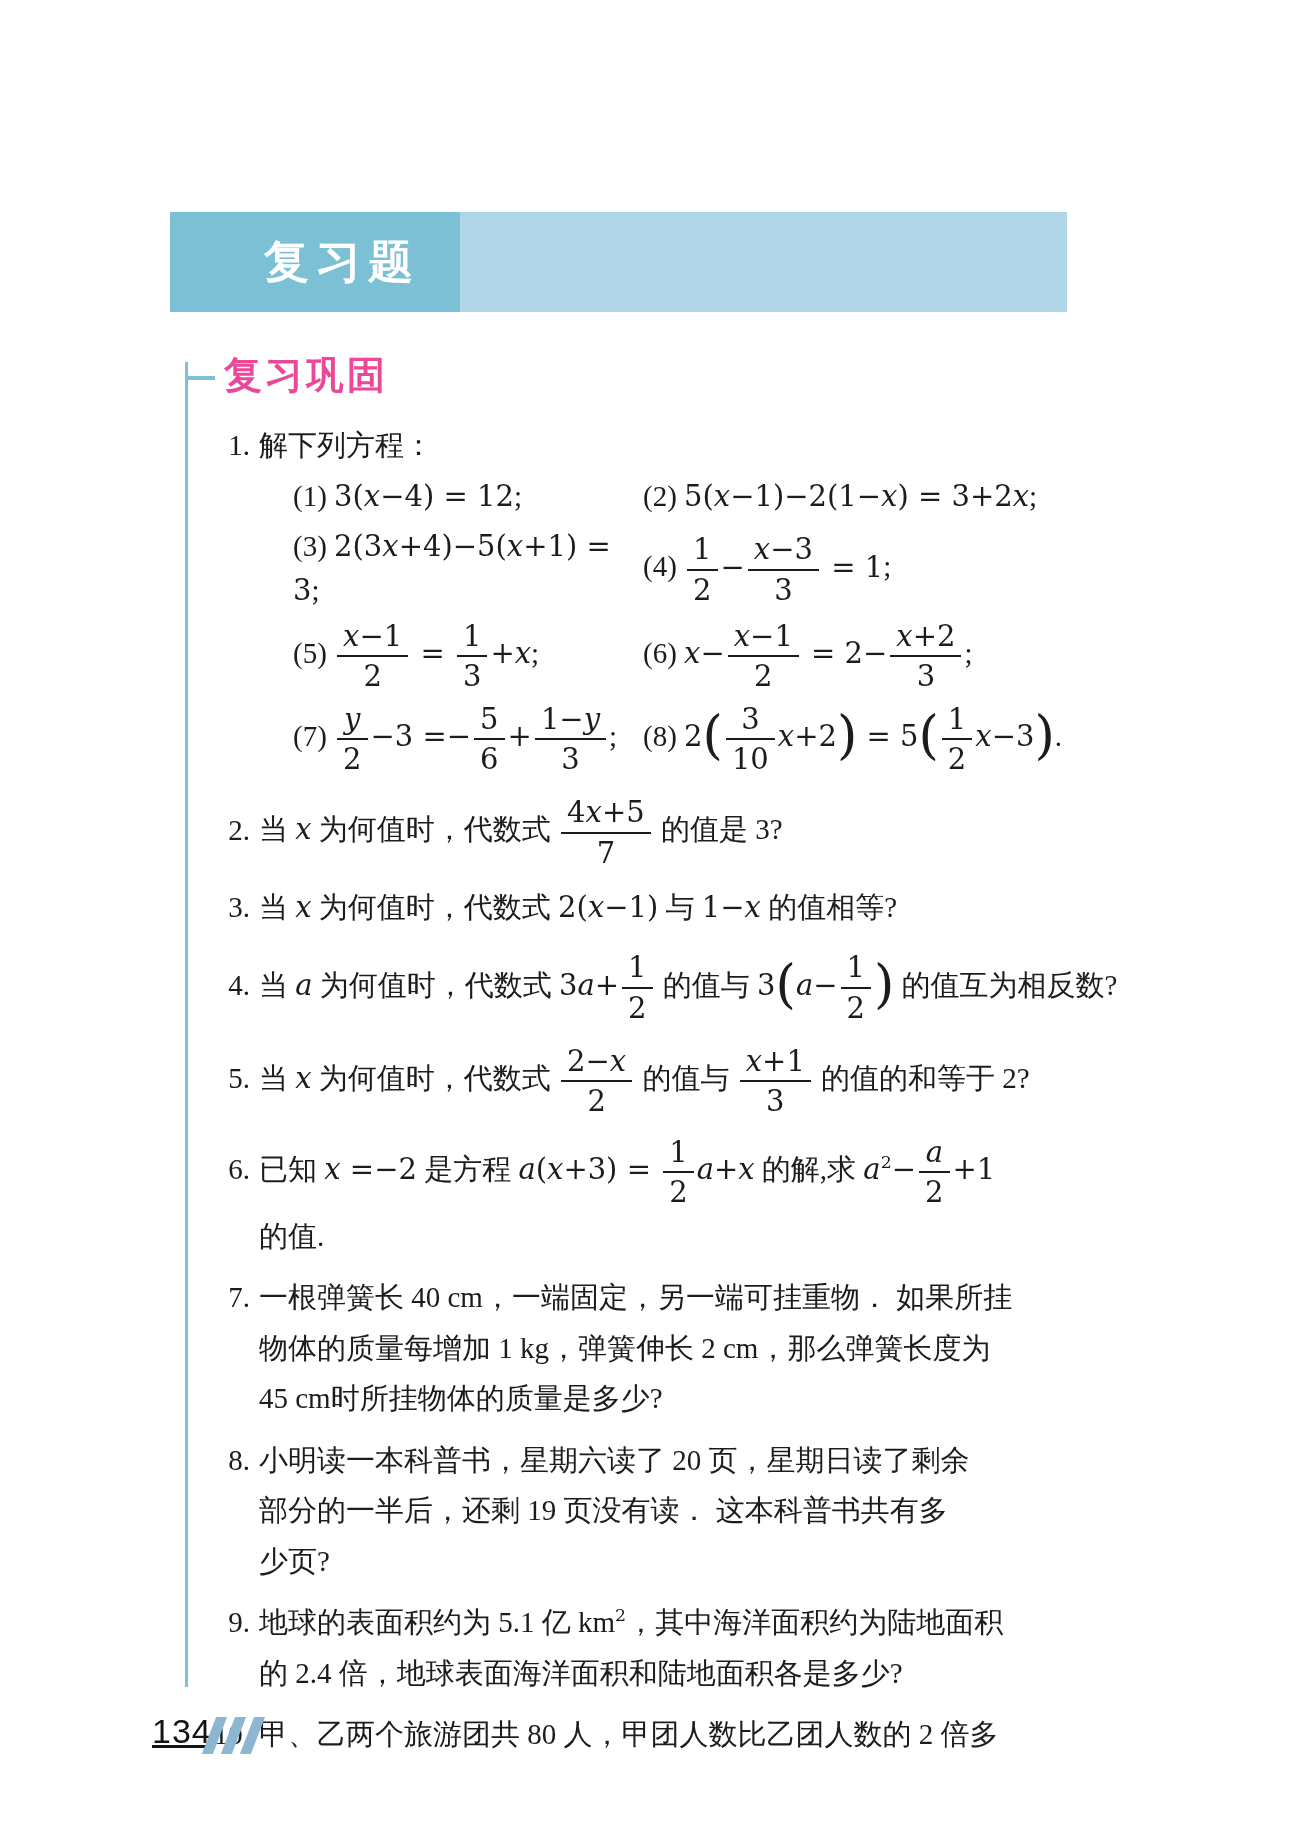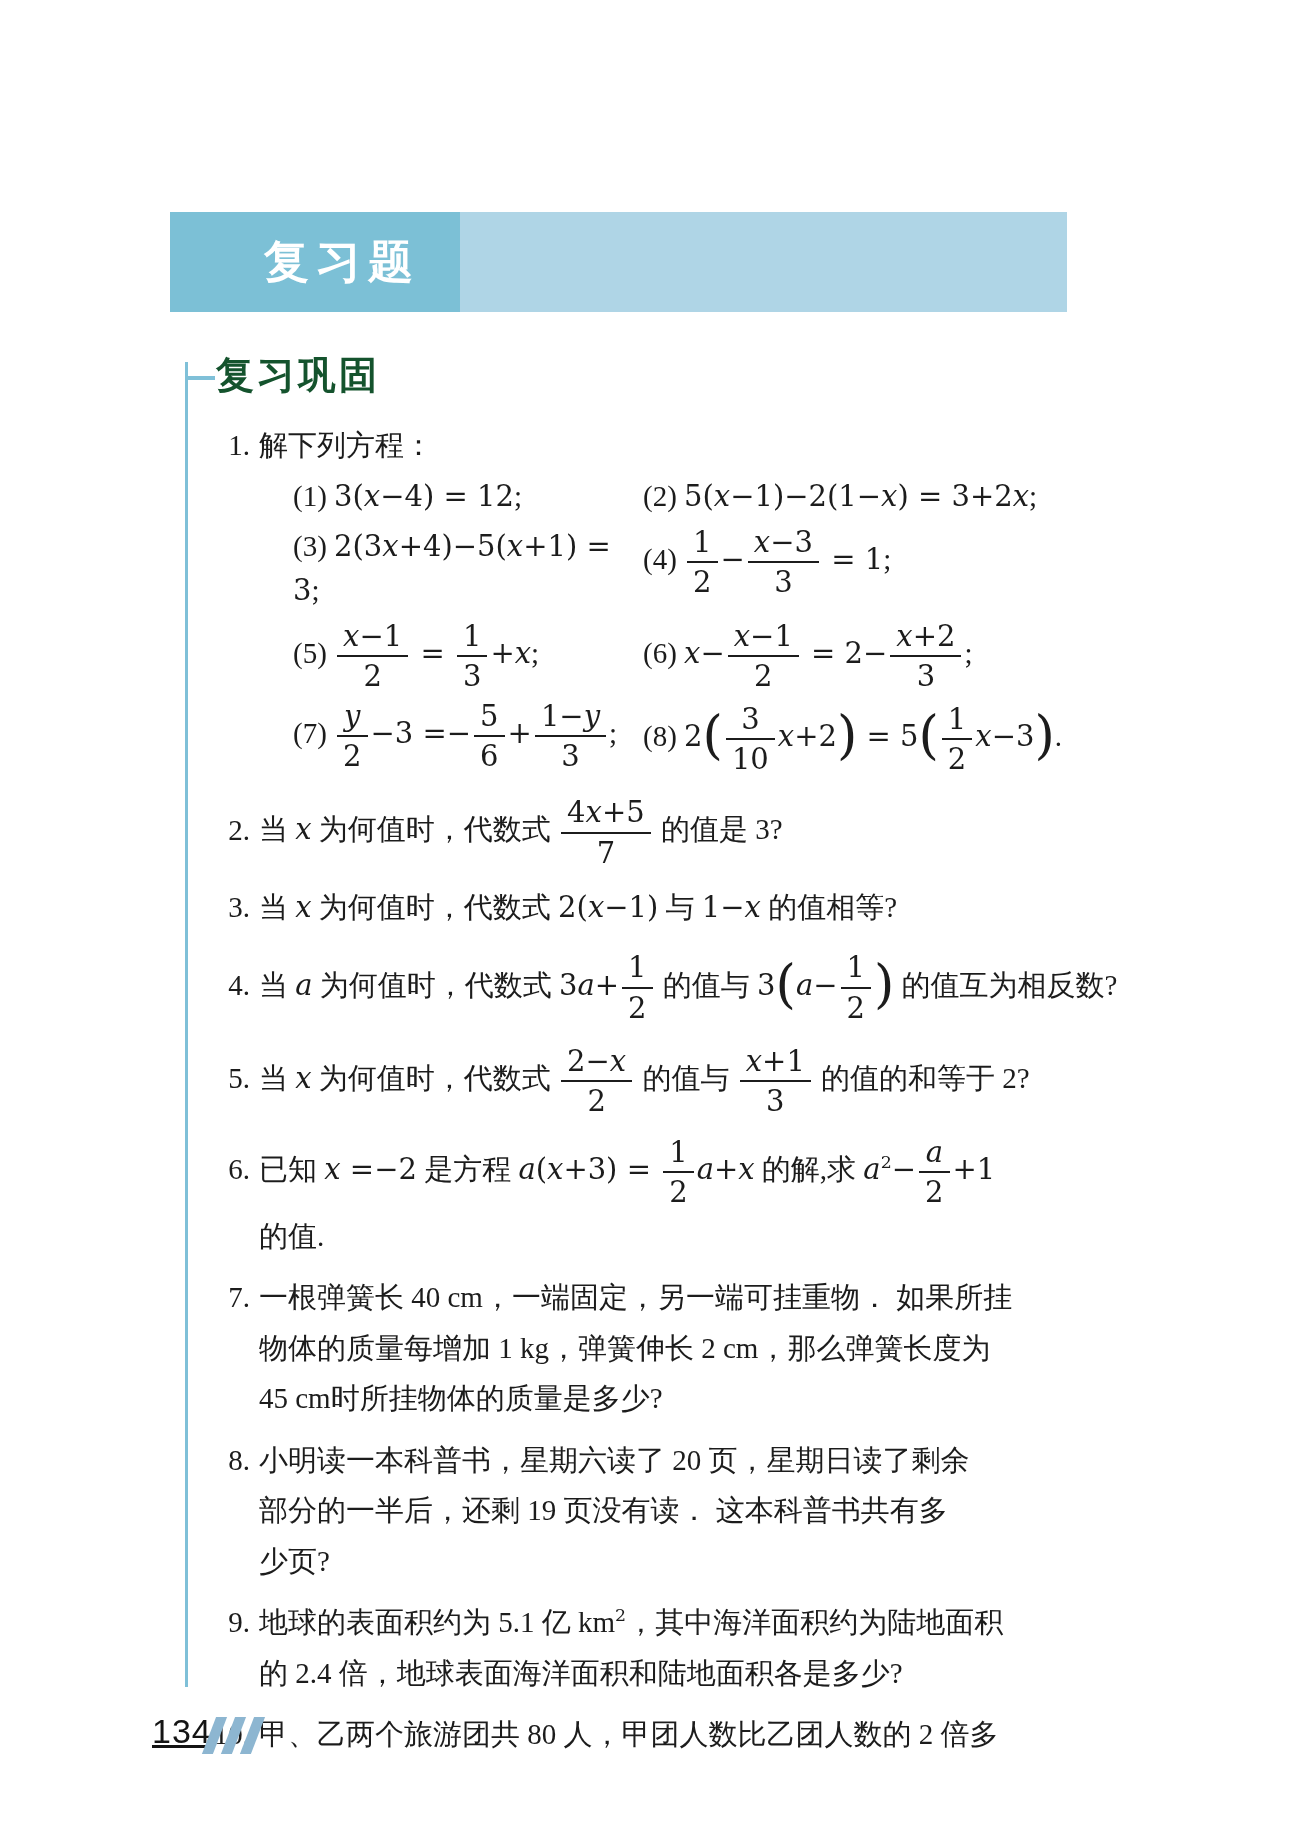--- a/index.html
+++ b/index.html
@@ -13,31 +13,31 @@
   .banner-dark{width:290px;height:100%;background:#7cc0d6;display:flex;align-items:center;}
   .banner-light{flex:1;height:100%;background:#afd5e6;}
   .banner-title{
     font-family:"Liberation Sans","DejaVu Sans",sans-serif;font-weight:bold;
     font-size:45px;color:#ffffff;letter-spacing:7px;padding-left:94px;white-space:nowrap;
   }
   
   .vline{position:absolute;left:185px;top:362px;width:3px;height:1325px;background:#7fc0d8;}
   .hdash{position:absolute;left:185px;top:376px;width:30px;height:4px;background:#7fc0d8;}
   .section-title{
-    position:absolute;left:216px;top:350px;
+    position:absolute;left:224px;top:350px;
     font-family:"Liberation Sans","DejaVu Sans",sans-serif;font-weight:bold;
-    font-size:38px;color:#14532d;letter-spacing:3px;white-space:nowrap;
+    font-size:38px;color:#ec4899;letter-spacing:3px;white-space:nowrap;
   }
   
   .content{position:absolute;left:202px;top:424px;width:958px;font-size:29px;line-height:1.5;}
   .problem{display:flex;align-items:baseline;margin-bottom:11px;}
   .pnum{width:48px;flex:none;text-align:right;padding-right:9px;}
   .pbody{flex:1;min-width:0;}
   .pline{margin-bottom:7px;}
-  .pair{display:flex;align-items:flex-start;margin-bottom:7px;padding-left:34px;}
+  .pair{display:flex;align-items:center;margin-bottom:7px;padding-left:34px;}
   .pair .pl{width:350px;flex:none;}
   .pair .pr{flex:1;}
   
   .m{font-family:"DejaVu Serif","Liberation Serif",serif;}
   .m i{font-style:italic;}
   .fr{display:inline-block;vertical-align:middle;text-align:center;margin:0 3px;line-height:1.05;}
   .fr .fn{display:block;padding:2px 6px 4px;border-bottom:2px solid #1c1c1c;}
   .fr .fd{display:block;padding:4px 6px 0;}
   .bp{font-size:1.8em;font-weight:300;vertical-align:middle;position:relative;top:-3px;}
   sup{font-size:0.6em;}

